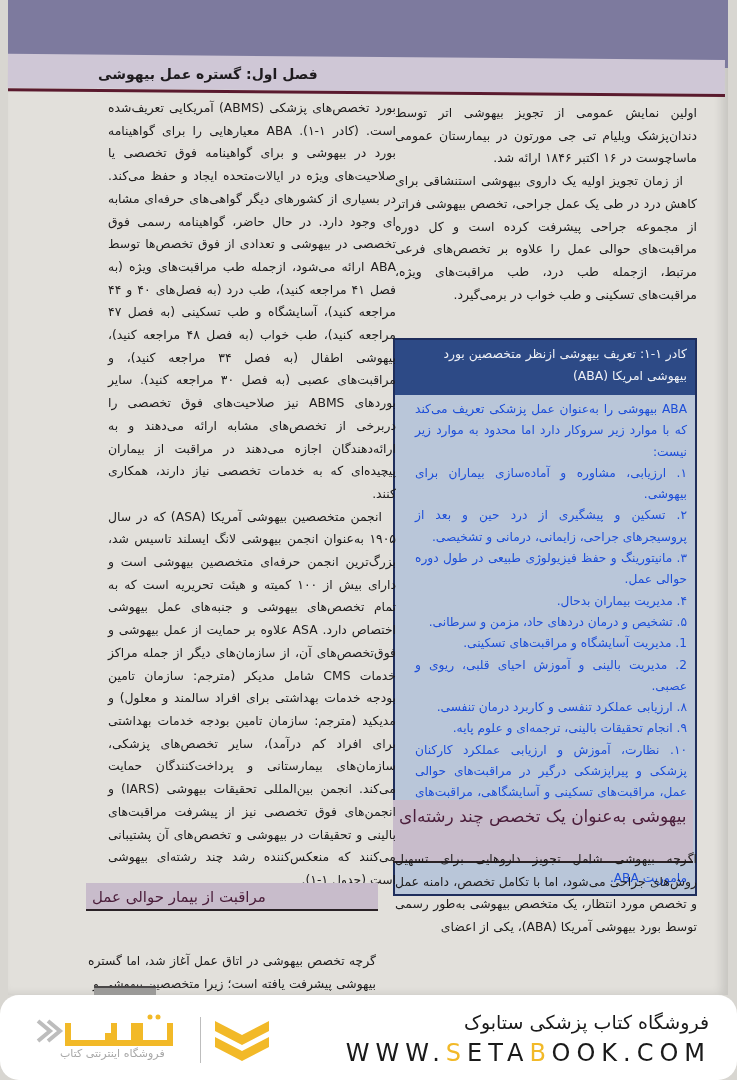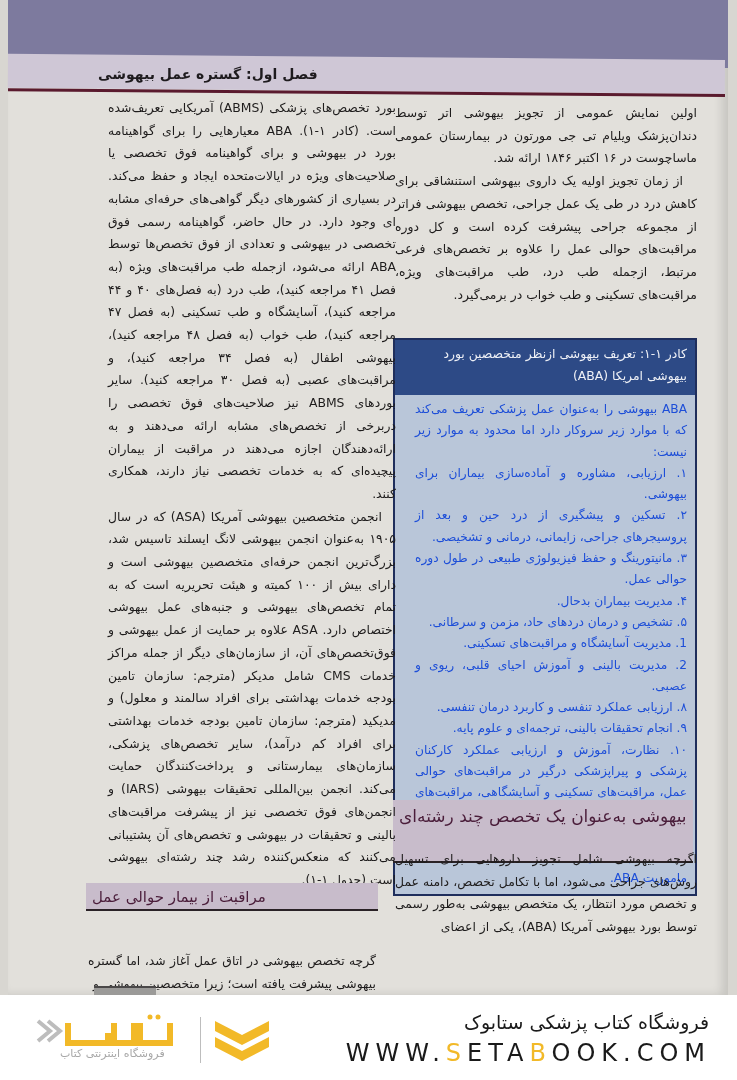--- a/index.html
+++ b/index.html
@@ -70,21 +70,21 @@
 
   .col-right-2 { left:395px; top:848px; width:302px; }
   .col-left-2 { left:88px; top:914px; width:288px;margin-top:36px; }
 
   .page-num-tab {
     position:absolute; left:94px; top:986px; width:62px; height:9px;
     background:#9b9a98; border-top:2px solid #4a4848;
   }
 
   .footer {
-    position:absolute; left:0; top:995px; width:737px; height:85px; background:#ffffff;
+    position:absolute; left:0; top:995px; width:737px; height:85px; background:#ffffff;border-radius:19px;
   }
   .store-name {
     position:absolute; right:28px; top:16px; direction:rtl;
     font-size:19px; color:#1a1a1a;
   }
   .store-url {
     position:absolute; right:26px; top:44px; direction:ltr;
     font-size:24px; letter-spacing:6px; color:#1a1a1a;
     font-family:"DejaVu Sans", sans-serif;
     text-align:right;

